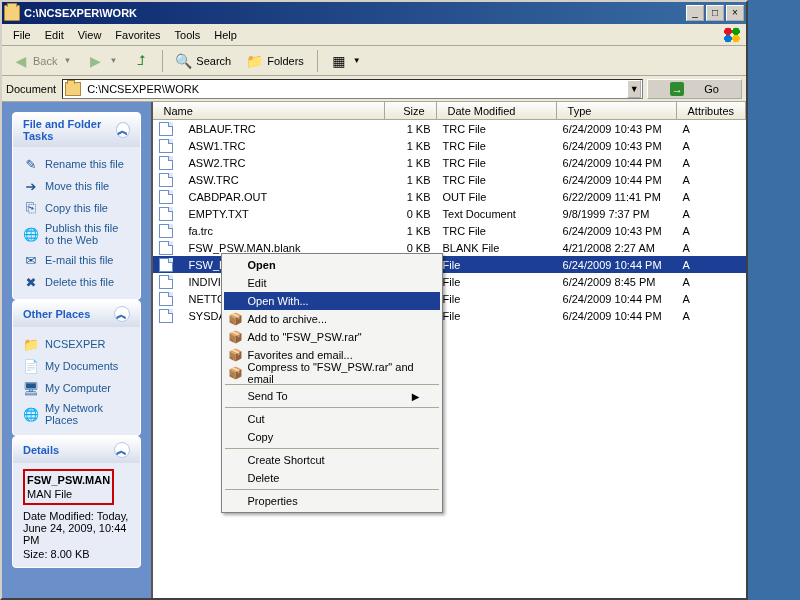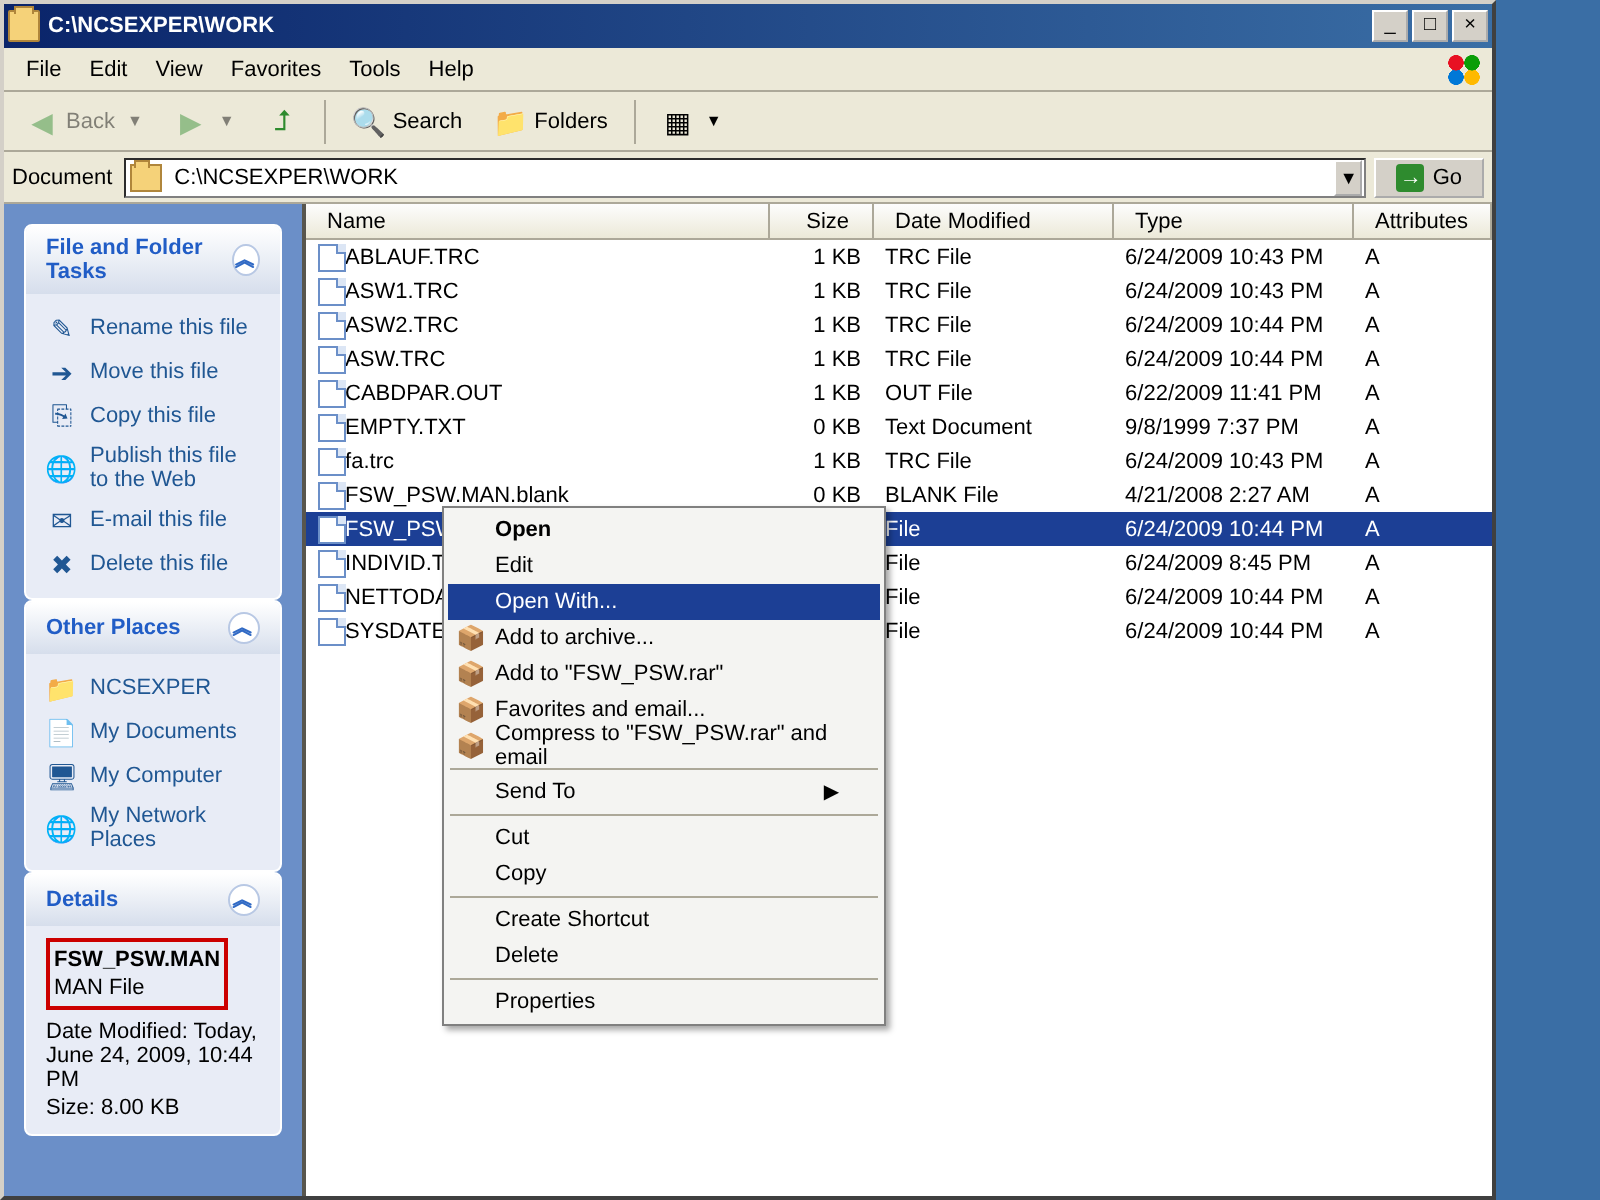--- a/index.html
+++ b/index.html
@@ -44,21 +44,21 @@
   .arrow{font-size:8px;margin-left:2px;color:#000}
 
   
   .addressbar{height:26px;background:var(--win-face);display:flex;align-items:center;padding:0 4px;border-bottom:1px solid #aca899;gap:4px}
   .addressbar label{padding-right:2px}
   .addressbar .combo{flex:1;display:flex;align-items:center;background:#fff;border:1px inset #808080;height:20px;padding:0 2px}
   .addressbar .combo .folder-ic{width:16px;height:14px;background:#f5d279;border:1px solid #b0863b;margin-right:4px;position:relative}
   .addressbar .combo .folder-ic::before{content:"";position:absolute;top:-3px;left:1px;width:6px;height:3px;background:#f5d279;border:1px solid #b0863b;border-bottom:none}
   .addressbar .combo input{flex:1;border:none;outline:none;height:16px;font-size:11px}
   .addressbar .combo .dd{width:14px;text-align:center;font-size:9px;color:#000;background:#d4d0c8;border:1px outset #fff;height:18px;line-height:16px;margin-right:-1px}
-  .gobtn{height:20px;display:flex;align-items:center;gap:4px;padding:0 10px;border:1px outset #fff;background:#d4d0c8}
+  .gobtn{height:20px;display:flex;align-items:center;gap:20px;padding:0 22px;border:1px outset #fff;background:#d4d0c8}
   .gobtn .g{width:14px;height:14px;background:#2e8b2e;border-radius:2px;position:relative}
   .gobtn .g::after{content:"→";position:absolute;inset:0;color:#fff;font-size:11px;text-align:center;line-height:14px}
 
   
   .body{display:flex;height:496px}
   .sidebar{width:224px;background:#6b8fc8;padding:10px;overflow:auto}
   .panel{background:var(--sidebar-body);border:1px solid #fff;border-radius:4px;margin-bottom:0;overflow:hidden}
   .panel .hd{background:linear-gradient(#fff,#d6deec);padding:5px 10px;font-weight:bold;color:#215dc6;display:flex;align-items:center}
   .panel .hd .chev{margin-left:auto;width:16px;height:16px;border-radius:50%;background:#fff;border:1px solid #b8c8e4;color:#316ac5;text-align:center;font-size:11px;line-height:14px}
   .panel .bd{padding:6px 10px}
@@ -73,21 +73,21 @@
   .colh{background:linear-gradient(#fdfdfd,#ece9d8);border-right:1px solid #aca899;padding:2px 11px;display:flex;align-items:center;overflow:hidden;white-space:nowrap}
   .colh.name{width:232px}
   .colh.size{width:52px;justify-content:flex-end}
   .colh.type{width:120px}
   .colh.date{width:120px}
   .colh.attr{flex:1}
   .rows{flex:1;overflow:auto}
   .row{display:flex;height:17px;align-items:center}
   .row.sel{background:var(--selection);color:#fff}
   .cell{overflow:hidden;white-space:nowrap;padding:0 6px}
-  .cell.name{width:232px;display:flex;align-items:center;gap:0}
+  .cell.name{width:232px;display:flex;align-items:center;gap:16px}
   .cell.size{width:52px;text-align:right}
   .cell.type{width:120px}
   .cell.date{width:120px}
   .cell.attr{flex:1}
   .fic{width:14px;height:14px;flex:none;display:inline-block;background:#fff;border:1px solid #6b8fc8;position:relative}
   .fic::after{content:"";position:absolute;right:-1px;top:-1px;width:4px;height:4px;background:#dce6f5;border-left:1px solid #6b8fc8;border-bottom:1px solid #6b8fc8}
 
   
   .ctxmenu{position:absolute;left:296px;top:254px;width:222px;background:var(--menu-face);
     border:1px solid #808080;box-shadow:2px 2px 3px rgba(0,0,0,.35);padding:2px}

